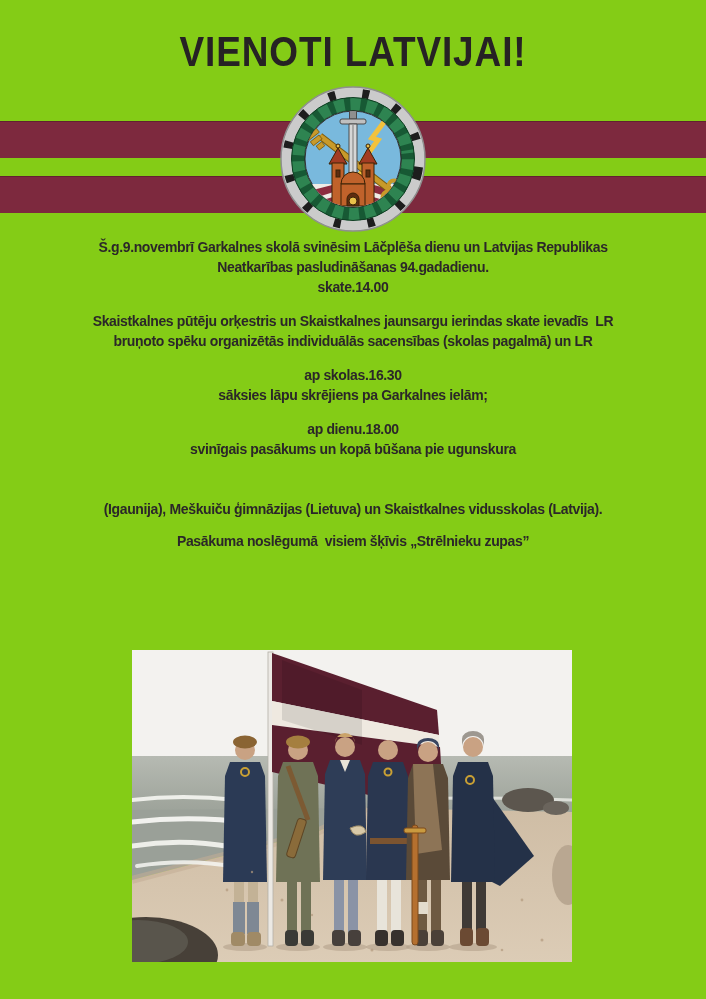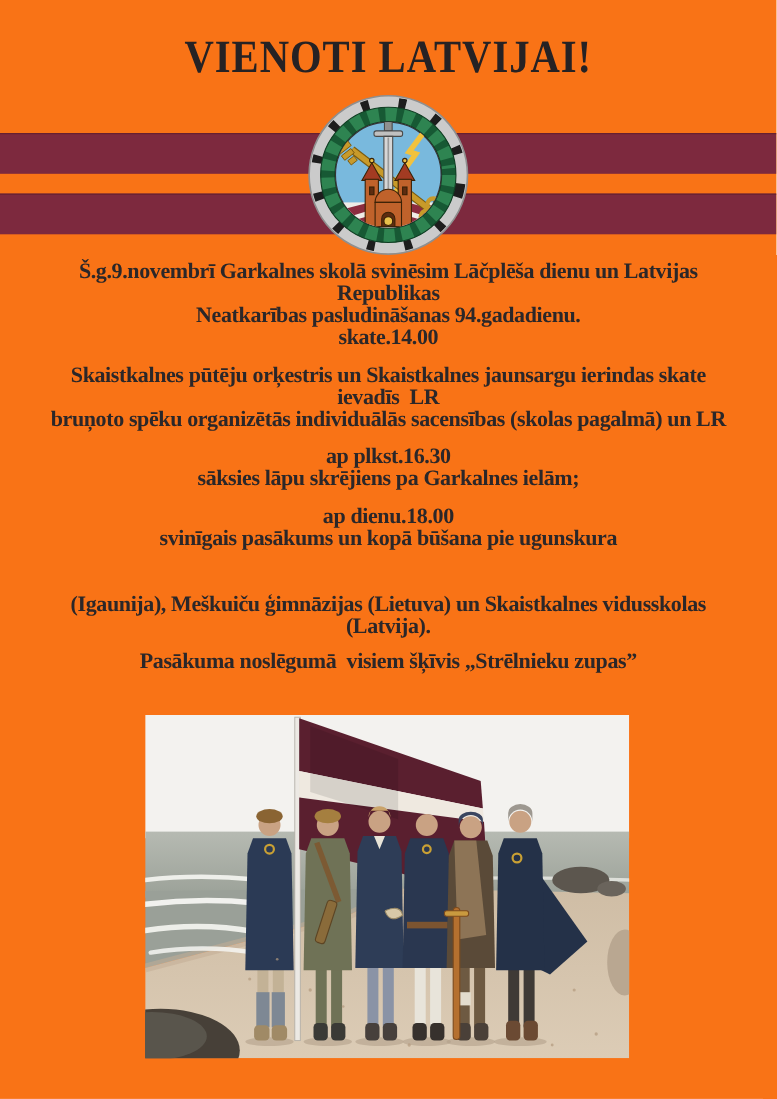--- a/index.html
+++ b/index.html
@@ -1,31 +1,31 @@
 <!DOCTYPE html>
 <html><head>
 <meta charset="utf-8">
 <style>
   html,body{margin:0;padding:0;background:#ffffff;}
   .page{
-    position:relative;width:706px;height:999px;margin:0 auto;background:#f97316;
-    font-family:Liberation Serif, serif;overflow:hidden;color:#2b2729;
+    position:relative;width:706px;height:999px;margin:0 auto;background:#84cc16;
+    font-family:Liberation Sans, sans-serif;overflow:hidden;color:#2b2729;
   }
   .poster-title{
     position:absolute;top:28px;left:0;width:706px;text-align:center;
     font-size:42px;font-weight:bold;letter-spacing:1px;color:#262224;
     transform:scaleX(0.88);transform-origin:50% 50%;
   }
   .band{position:absolute;left:0;width:706px;background:#7d293e;}
   .band-1{top:121px;height:36px;border-top:1px solid #632031;}
   .band-2{top:176px;height:36px;border-top:1px solid #632031;}
   .emblem{position:absolute;top:84px;left:278px;width:150px;height:150px;}
   .content{
     position:absolute;top:237px;left:36px;width:634px;text-align:center;
-    font-size:20px;font-weight:bold;line-height:20px;letter-spacing:-0.35px;
+    font-size:14px;font-weight:bold;line-height:20px;letter-spacing:-0.35px;
   }
   .content p{margin:0 0 14px 0;}
   .content p.p4{margin-bottom:12px;}
   .content p.p5{margin-bottom:10px;}
   .line{white-space:pre-wrap;}
   .photo{position:absolute;top:650px;left:132px;width:440px;height:312px;}
 </style>
 </head>
 <body>
 
@@ -103,21 +103,21 @@
     <p>
       <span class="line">Š.g.9.novembrī Garkalnes skolā svinēsim Lāčplēša dienu un Latvijas Republikas</span><br>
       <span class="line">Neatkarības pasludināšanas 94.gadadienu.</span><br>
       <span class="line">skate.14.00</span>
     </p>
     <p>
       <span class="line">Skaistkalnes pūtēju orķestris un Skaistkalnes jaunsargu ierindas skate ievadīs  LR</span><br>
       <span class="line">bruņoto spēku organizētās individuālās sacensības (skolas pagalmā) un LR</span><br>
     </p>
     <p>
-      <span class="line">ap plkst.16.30</span><br>
+      <span class="line">ap skolas.16.30</span><br>
       <span class="line">sāksies lāpu skrējiens pa Garkalnes ielām;</span>
     </p>
     <p class="p4">
       <span class="line">ap dienu.18.00</span><br>
       <span class="line">svinīgais pasākums un kopā būšana pie ugunskura</span><br>
       <br>
       <br>
       <span class="line">(Igaunija), Meškuiču ģimnāzijas (Lietuva) un Skaistkalnes vidusskolas (Latvija).</span>
     </p>
     <p>

